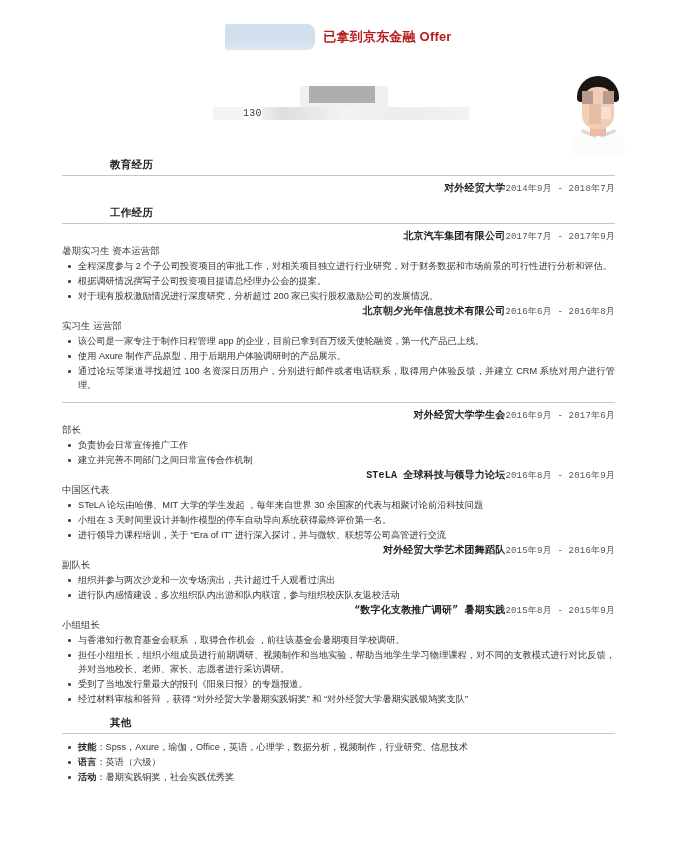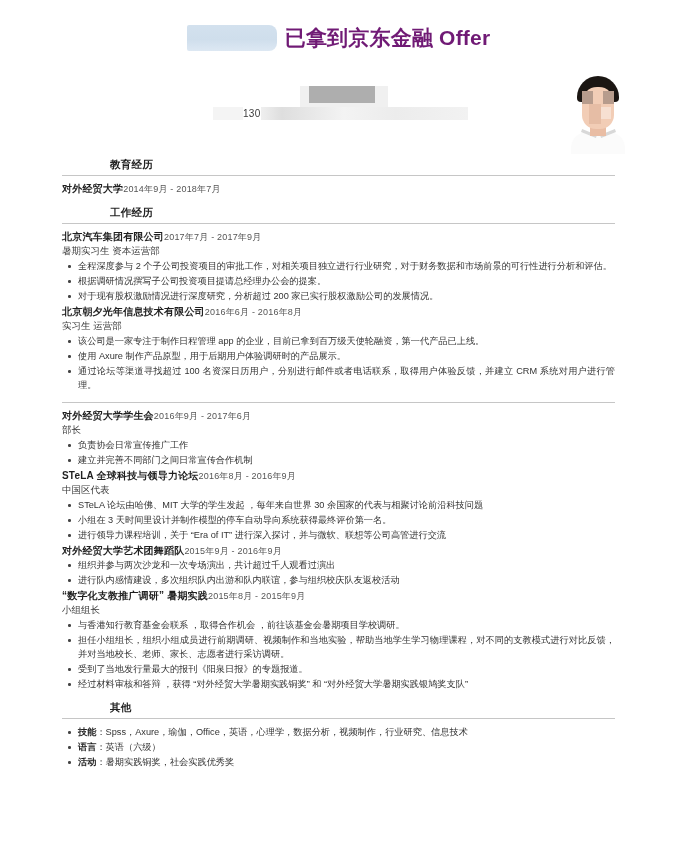--- a/index.html
+++ b/index.html
@@ -40,23 +40,23 @@
   }
   .banner-redact {
     width: 90px;
     height: 26px;
     background: linear-gradient(180deg, #d3e1ee 0%, #cfdeec 55%, #dde8f3 100%);
     border-radius: 2px 8px 8px 2px;
     margin-right: 8px;
     filter: blur(0.6px);
   }
   .banner-title {
-    font-size: 21px;
+    font-size: 13px;
     font-weight: bold;
-    color: #701a75;
+    color: #b91c1c;
     letter-spacing: 0.2px;
     white-space: nowrap;
   }
 
   
   .headerblock {
     position: relative;
     height: 86px;
   }
   .contact {
@@ -84,20 +84,21 @@
     background: #f0f0f0;
   }
   .c-line {
     position: absolute;
     left: 0px;
     top: 21px;
     display: flex;
     align-items: center;
     font-size: 10px;
     color: #3a3a3a;
+    font-family: Liberation Mono, monospace;
   }
   .c-phone-prefix {
     margin-right: 0px;
     letter-spacing: .3px;
   }
   .c-line-redact {
     width: 207px;
     height: 13px;
     background: linear-gradient(90deg,#efefef 0%,#dedede 10%,#e6e6e6 22%,#f3f3f3 40%,#ececec 65%,#f2f2f2 100%);
   }
@@ -226,22 +227,23 @@
   .section {
     margin-bottom: 10px;
   }
 
   .entry {
     margin-bottom: 2px;
   }
   .entry-head {
     display: flex;
     align-items: baseline;
-    justify-content: flex-start;
+    justify-content: flex-end;
     line-height: 14px;
+    font-family: Liberation Mono, monospace;
   }
   .entry-org {
     font-size: 10px;
     font-weight: bold;
     color: #1f1f1f;
     letter-spacing: .2px;
   }
   .entry-date {
     font-size: 9px;
     color: #555;
@@ -383,20 +385,21 @@
             <li>STeLA 论坛由哈佛、MIT 大学的学生发起 ，每年来自世界 30 余国家的代表与相聚讨论前沿科技问题</li>
             <li>小组在 3 天时间里设计并制作模型的停车自动导向系统获得最终评价第一名。</li>
             <li>进行领导力课程培训，关于 “Era of IT” 进行深入探讨，并与微软、联想等公司高管进行交流</li>
           </ul>
         </div>
         <div class="entry">
           <div class="entry-head">
             <div class="entry-org">对外经贸大学艺术团舞蹈队</div>
             <div class="entry-date">2015年9月 - 2016年9月</div>
           </div>
+          <div class="entry-role">副队长</div>
           <ul class="bullets">
             <li>组织并参与两次沙龙和一次专场演出，共计超过千人观看过演出</li>
             <li>进行队内感情建设，多次组织队内出游和队内联谊，参与组织校庆队友返校活动</li>
           </ul>
         </div>
         <div class="entry">
           <div class="entry-head">
             <div class="entry-org">“数字化支教推广调研” 暑期实践</div>
             <div class="entry-date">2015年8月 - 2015年9月</div>
           </div>

